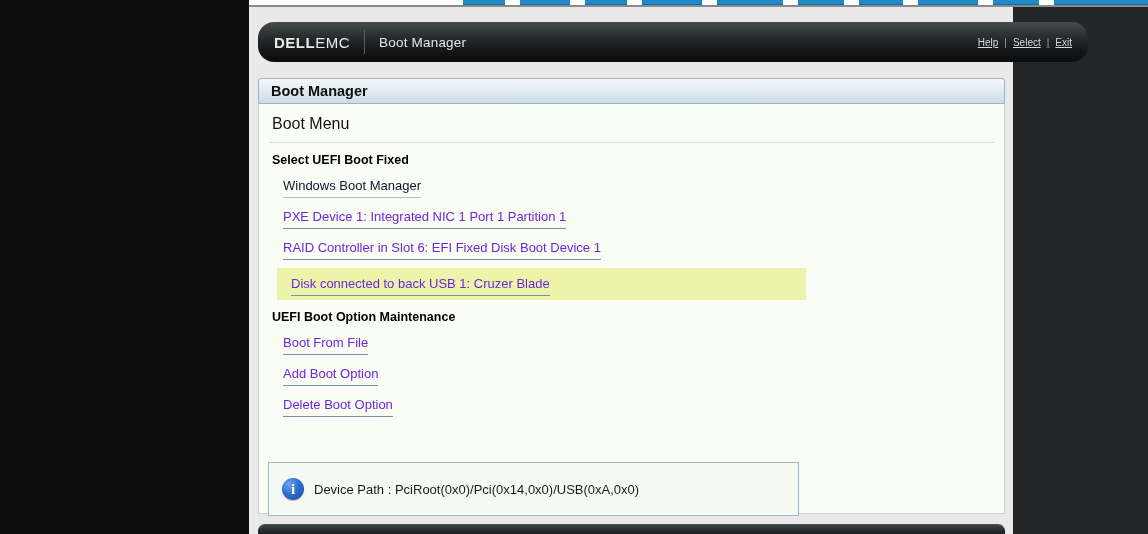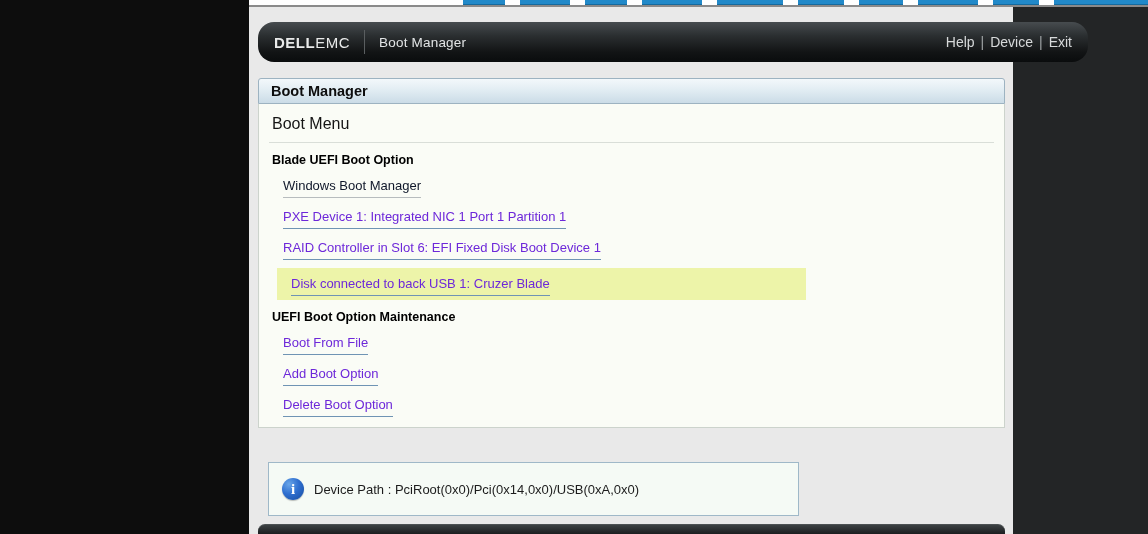--- a/index.html
+++ b/index.html
@@ -24,34 +24,34 @@
     position:absolute; left:258px; top:22px; width:830px; height:40px;
     border-radius:16px;
     background:linear-gradient(to bottom,#474c4f 0%,#2a2e30 35%,#121415 75%,#0a0c0d 100%);
     display:flex; align-items:center; color:#e9eaea;
   }
   .brand { display:flex; align-items:baseline; padding:0 14px 0 16px; }
   .brand .dell { font-weight:bold; font-size:15px; letter-spacing:0.5px; }
   .brand .emc { font-weight:normal; font-size:15px; letter-spacing:0.5px; }
   .header-divider { width:1px; height:24px; background:#5a5e60; margin-right:14px; }
   .app-title { font-size:13.5px; color:#e2e4e5; letter-spacing:0.2px; }
-  .header-menu { margin-left:auto; padding-right:16px; font-size:14px; color:#d7d9da; display:flex; gap:6px; }
+  .header-menu { margin-left:auto; padding-right:16px; font-size:10px; color:#d7d9da; display:flex; gap:6px;text-decoration:underline; }
   .header-menu .menu-link { cursor:pointer; }
   .header-menu .sep { color:#9fa3a5; }
   
   .title-bar {
     position:absolute; left:258px; top:78px; width:747px; height:26px;
     background:linear-gradient(to bottom,#f3f8fb 0%,#e2edf3 45%,#cbdce7 100%);
     border:1px solid #9db3c1; border-radius:3px 3px 0 0;
     display:flex; align-items:center; padding-left:12px;
   }
   .title-bar .t { font-size:14.5px; font-weight:bold; color:#0d0d0d; }
   
   .panel {
-    position:absolute; left:258px; top:104px; width:747px; height:324px;
+    position:absolute; left:258px; top:104px; width:747px; height:410px;
     background:#fafcf6; border:1px solid #ccd3cc; border-top:none;
   }
   .boot-menu-title { margin:11px 0 0 13px; font-size:16px; color:#151515; }
   .panel-sep { border-bottom:1px solid #d9ded8; margin:9px 10px 0 10px; }
   .section-heading { margin:10px 0 0 13px; font-size:12.5px; font-weight:bold; color:#000; }
   .option-row { margin:9px 0 0 24px; }
   .boot-link {
     display:inline-block; font-size:13px; color:#6d28d9;
     text-decoration:none; padding-bottom:4px; border-bottom:1px solid #6f94b4;
     cursor:pointer;
@@ -110,35 +110,35 @@
   <div class="app-header">
     <div class="brand">
       <span class="dell">DELL</span>
       <span class="emc">EMC</span>
     </div>
     <div class="header-divider"></div>
     <div class="app-title">Boot Manager</div>
     <div class="header-menu">
       <span class="menu-link">Help</span>
       <span class="sep">|</span>
-      <span class="menu-link">Device</span>
+      <span class="menu-link">Select</span>
       <span class="sep">|</span>
       <span class="menu-link">Exit</span>
     </div>
   </div>
 
   <div class="title-bar">
     <span class="t">Boot Manager</span>
   </div>
 
   <div class="panel">
     <div class="boot-menu-title">Boot Menu</div>
     <div class="panel-sep"></div>
 
-    <div class="section-heading">Blade UEFI Boot Option</div>
+    <div class="section-heading">Select UEFI Boot Fixed</div>
 
     <div class="option-row disabled">
       <span class="boot-link">Windows Boot Manager</span>
     </div>
     <div class="option-row">
       <a class="boot-link">PXE Device 1: Integrated NIC 1 Port 1 Partition 1</a>
     </div>
     <div class="option-row">
       <a class="boot-link">RAID Controller in Slot 6: EFI Fixed Disk Boot Device 1</a>
     </div>

